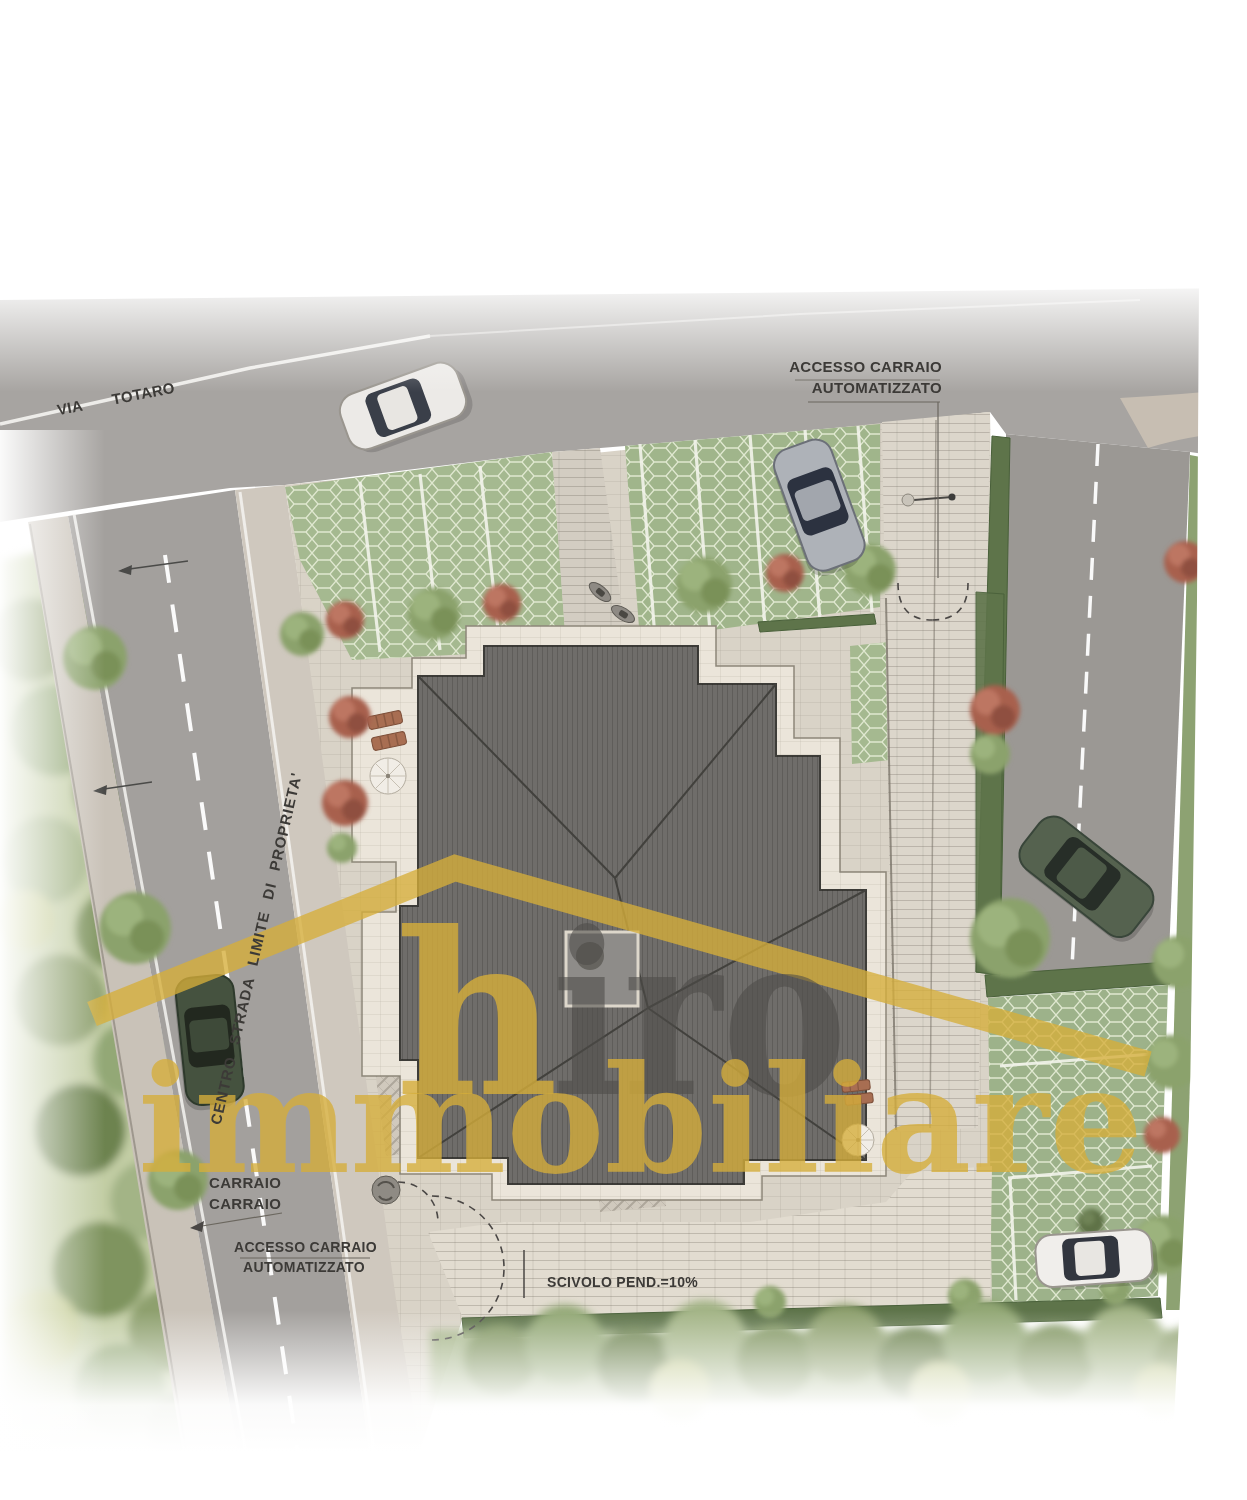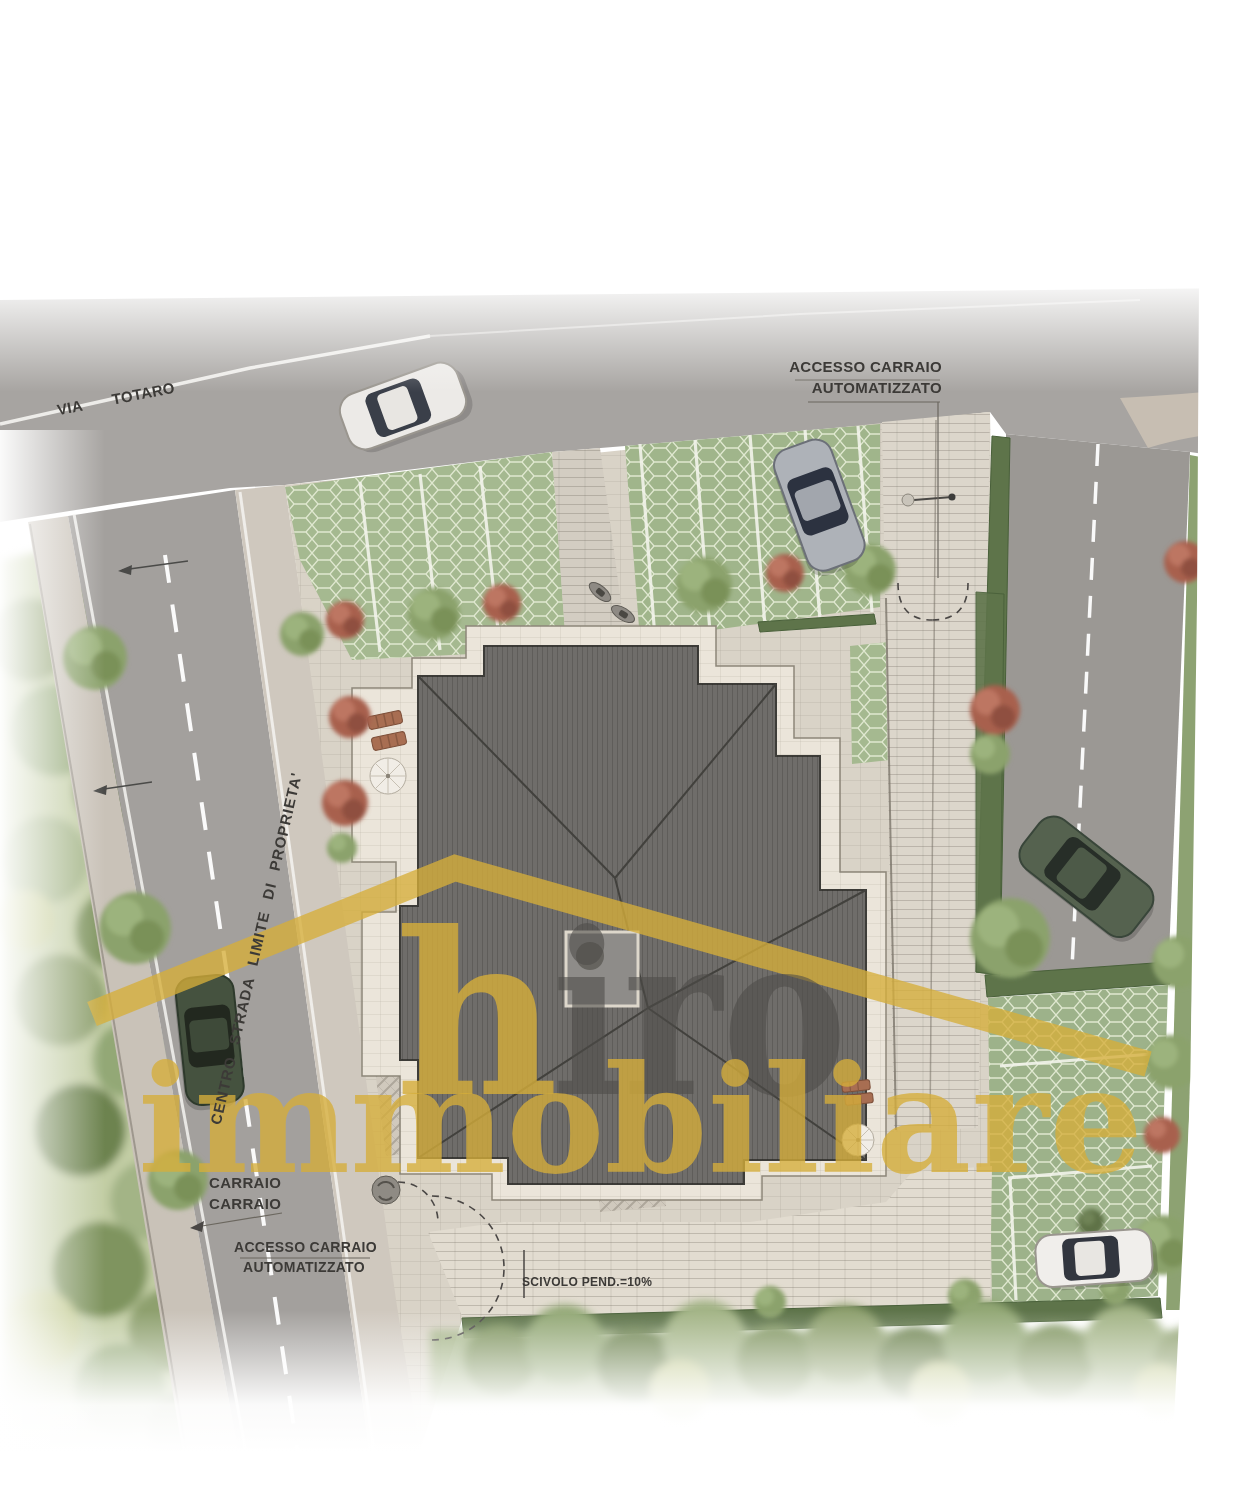--- a/index.html
+++ b/index.html
@@ -7,21 +7,21 @@
          font-family:"Liberation Sans",sans-serif;}
   #scene{position:absolute;left:0;top:0;}
   .lbl{position:absolute;font-weight:700;font-size:15px;color:#3c3a37;letter-spacing:.3px;
        white-space:nowrap;line-height:21px;}
   #lbl-street{left:56px;top:388px;transform:rotate(-11deg);display:flex;gap:30px;}
   #lbl-access-top{left:768px;top:356px;width:174px;text-align:right;}
   #lbl-property{left:205px;top:1122px;transform-origin:0 0;transform:rotate(-77deg);
                 letter-spacing:1.1px;word-spacing:7px;}
   #lbl-pedestrian{left:209px;top:1172px;}
   #lbl-access-bottom{left:234px;top:1237px;width:140px;text-align:center;font-size:14px;line-height:20px;}
-  #lbl-ramp{left:522px;top:1272px;font-size:12px;}
+  #lbl-ramp{left:547px;top:1272px;font-size:14px;}
 </style>
 </head>
 <body>
 
 <div id="stage">
 
 <svg id="scene" width="1247" height="1500" viewBox="0 0 1247 1500" xmlns="http://www.w3.org/2000/svg">
   <defs>
     <pattern id="hex" width="24" height="14" patternUnits="userSpaceOnUse">
       <path d="M0,7 L6,0 L18,0 L24,7 L18,14 L6,14 Z" fill="none" stroke="#e0e8d0" stroke-width="1.3"></path>

